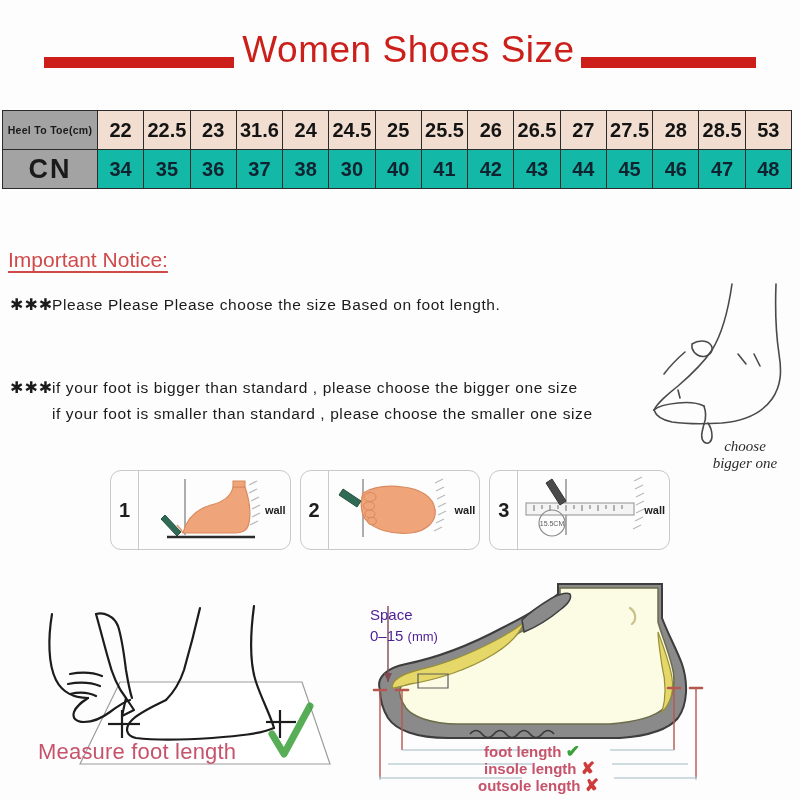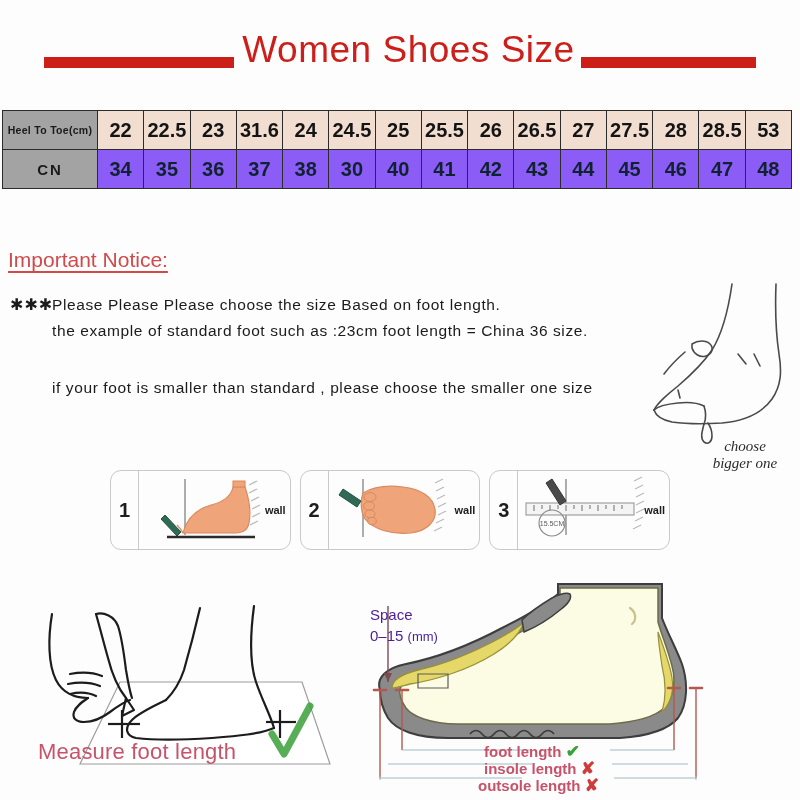--- a/index.html
+++ b/index.html
@@ -59,30 +59,30 @@
     height: 38px;
     font-family: "Liberation Sans", sans-serif;
   }
   td.label-cell {
     background: #a3a3a3;
     color: #1a1a1a;
     font-weight: bold;
     width: 94px;
   }
   td.label-cell.lbl-small { font-size: 10.5px; letter-spacing: 0.3px; }
-  td.label-cell.lbl-big   { font-size: 15px; letter-spacing: 2px; }
+  td.label-cell.lbl-big   { font-size: 27px; letter-spacing: 2px; }
   td.cm-cell {
     background: #f2ded0;
     color: #141414;
     font-size: 20px;
     font-weight: 600;
     margin-left: 18px;
   }
   td.cn-cell {
-    background: #8b5cf6;
+    background: #14b8a6;
     color: #0f2230;
     font-size: 20px;
     font-weight: 600;
   }
 
   
   #notice-heading {
     position: absolute;
     left: 8px; top: 248px;
     font-size: 21px;
@@ -266,26 +266,26 @@
     </tr>
   </tbody>
 </table>
 
 <div id="notice-heading">Important Notice:</div>
 
 <div class="notice-block" id="notice-block-1">
   <div>
     <span class="stars">✱✱✱</span><span>Please  Please  Please  choose  the  size  Based  on  foot  length.</span>
   </div>
+</div>
+
+<div class="notice-block" id="notice-block-2">
   <div>
-    <span class="indent"></span><span>the  example  of  standard  foot  such  as :23cm  foot  length  =  China  36  size.</span>
-  </div>
-</div>
-
-<div class="notice-block" id="notice-block-2">
+    <span class="stars">✱✱✱</span><span>if  your  foot  is  bigger  than  standard ,  please  choose  the  bigger  one  size</span>
+  </div>
   <div>
     <span class="indent"></span><span>if  your  foot  is  smaller  than  standard ,  please  choose  the  smaller  one  size</span>
   </div>
 </div>
 
 <div id="foot-sketch">
   <svg width="152" height="175" viewBox="0 0 152 175">
     <g fill="none" stroke="#4a4a4a" stroke-width="1.6" stroke-linecap="round" stroke-linejoin="round">
       <path d="M84,2 C80,30 74,52 64,68 C56,80 44,92 30,104 C20,112 10,120 6,128"></path>
       <path d="M128,2 C127,28 128,52 131,72 C134,90 133,104 124,117 C114,131 96,139 74,141

